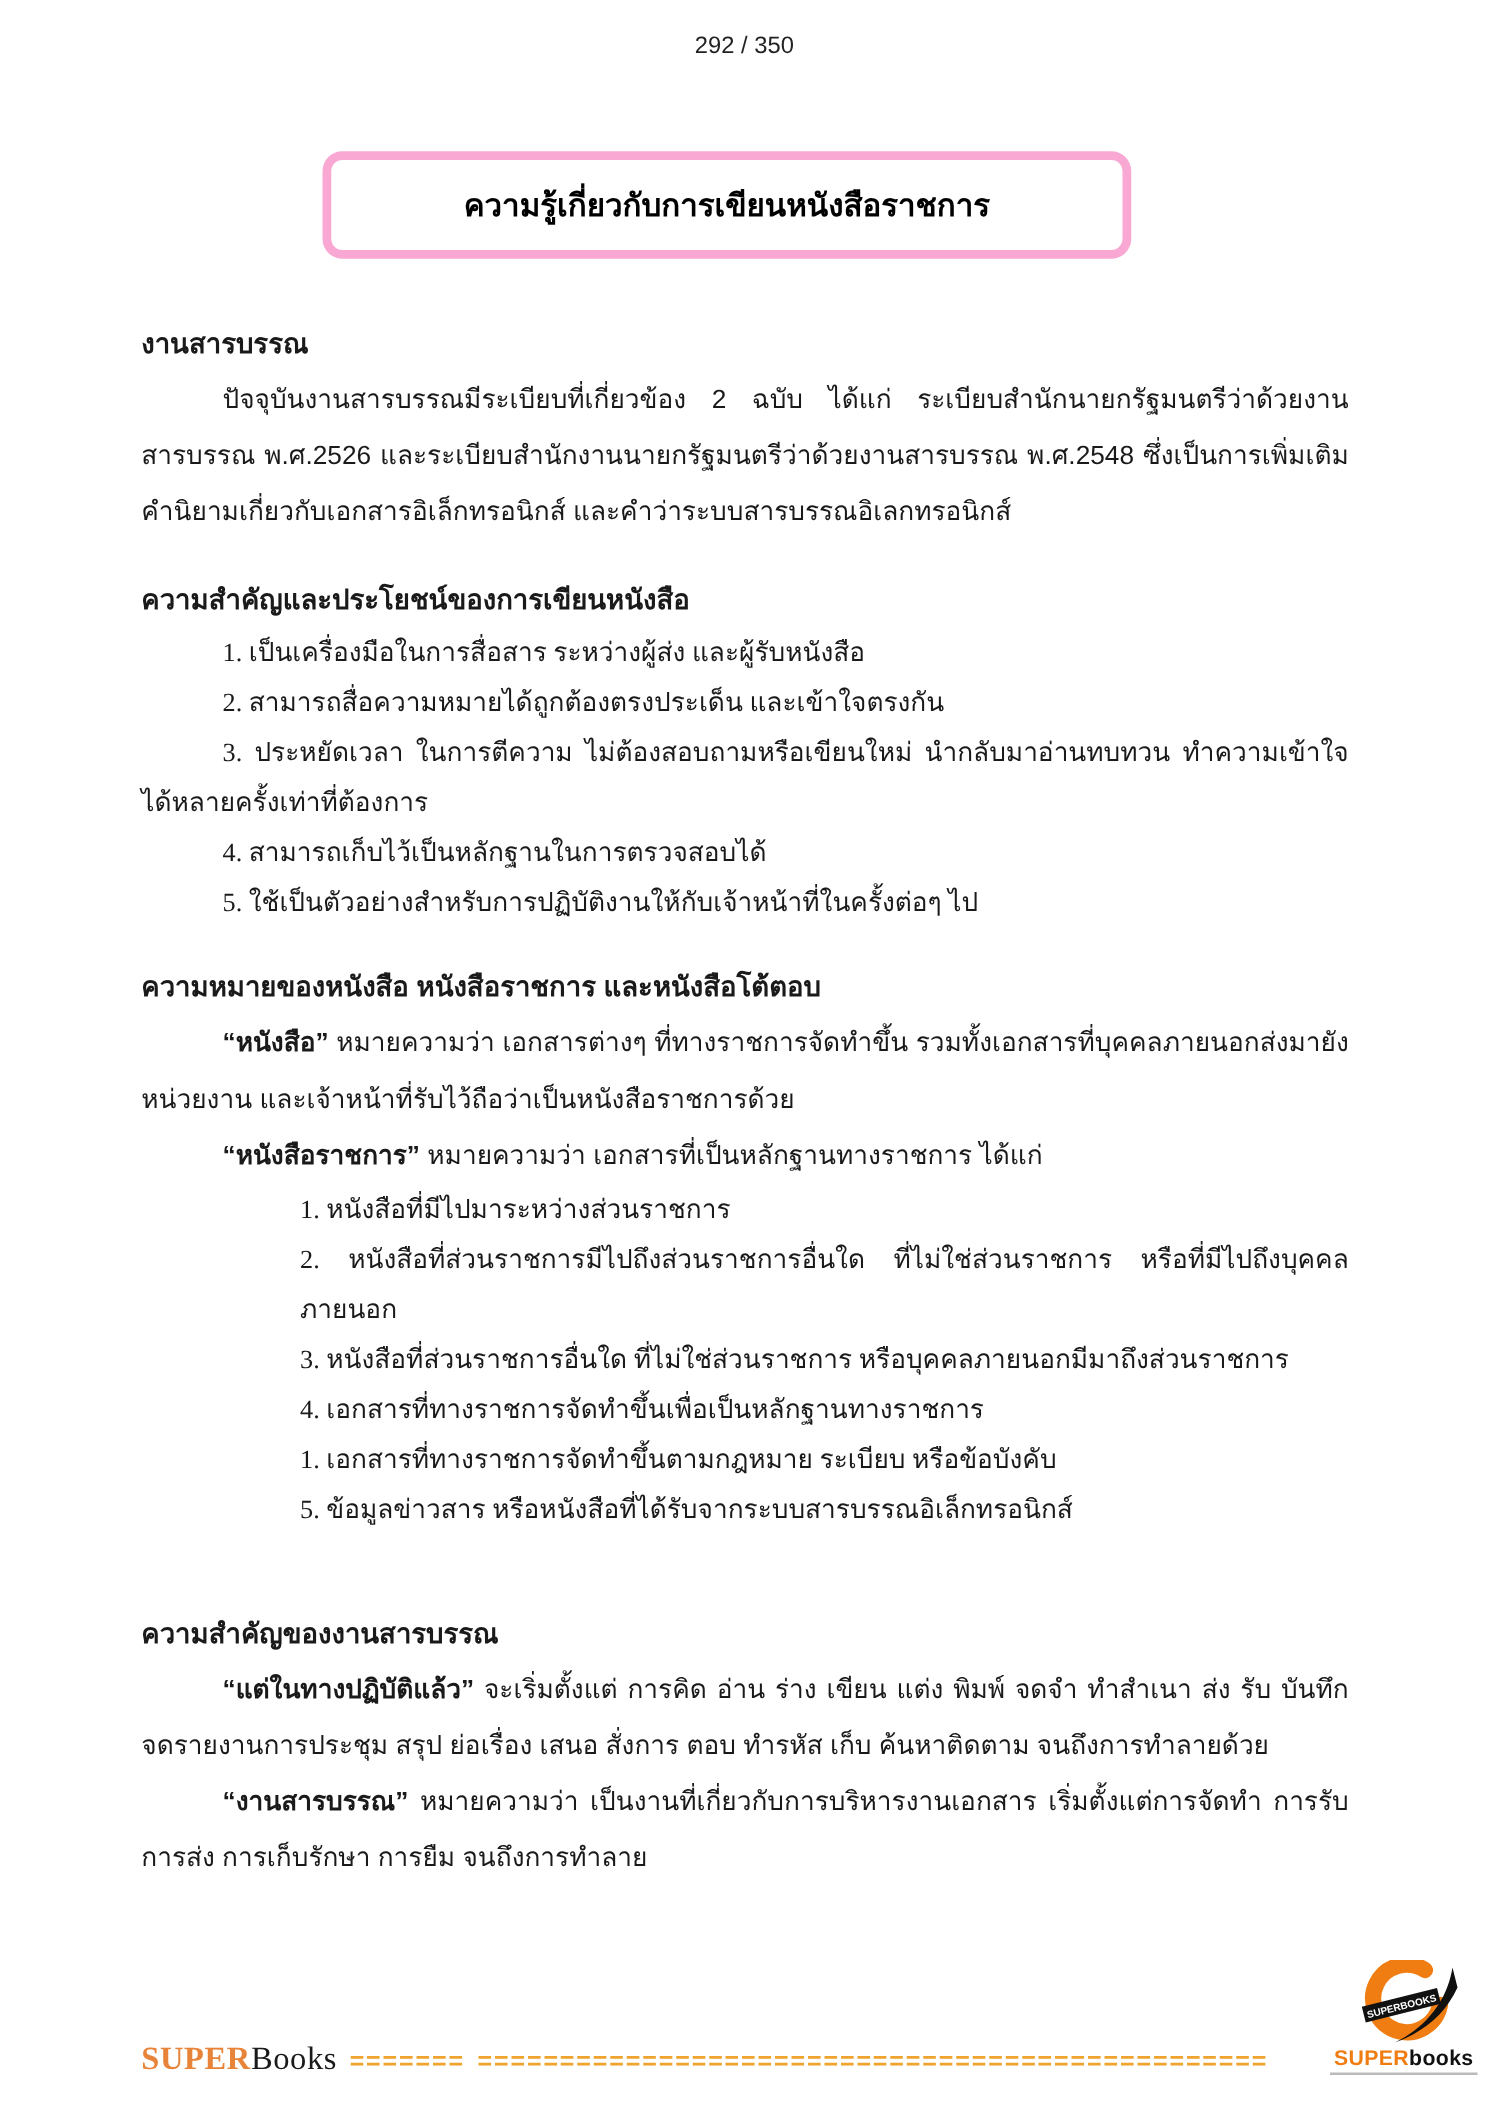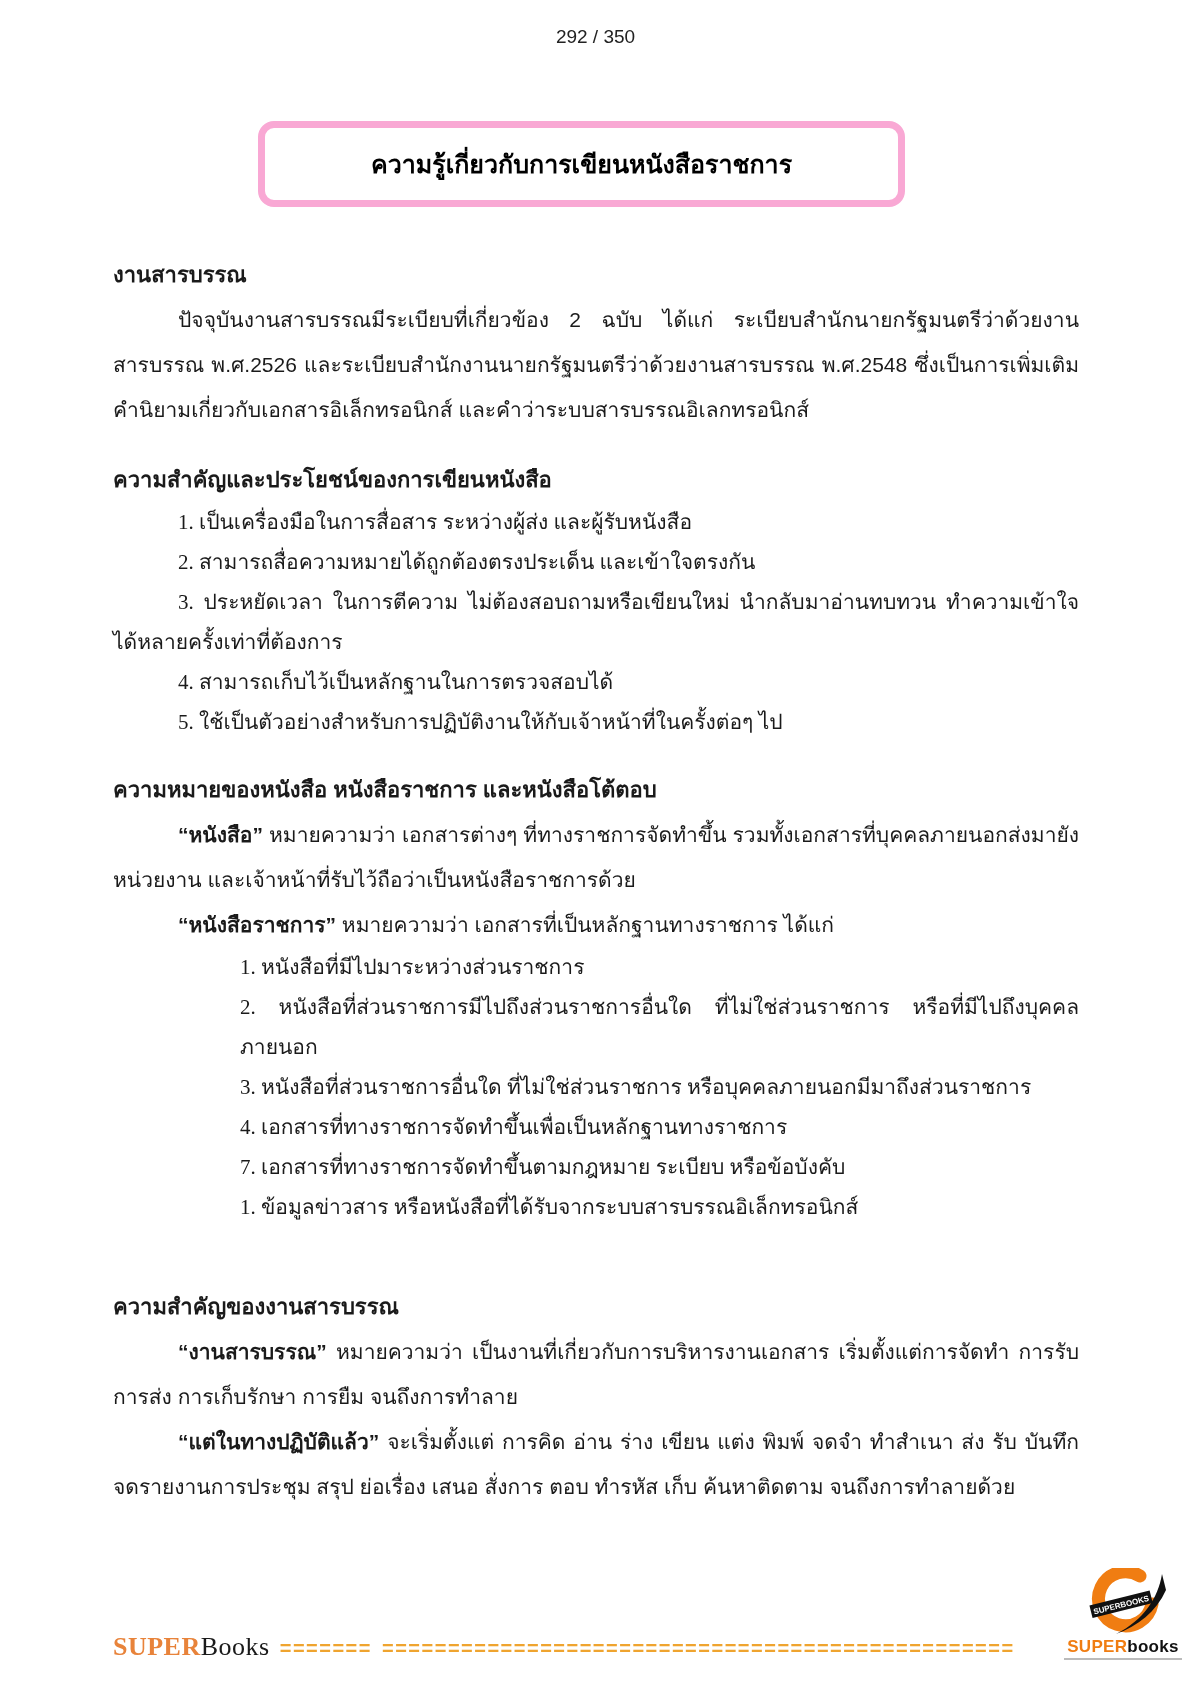--- a/index.html
+++ b/index.html
@@ -99,29 +99,29 @@
   <div class="gap-md"></div>
 
   <h2 class="sec-heading">ความหมายของหนังสือ หนังสือราชการ และหนังสือโต้ตอบ</h2>
   <p class="def-para"><strong>“หนังสือ”</strong><span> หมายความว่า เอกสารต่างๆ ที่ทางราชการจัดทำขึ้น รวมทั้งเอกสารที่บุคคลภายนอกส่งมายังหน่วยงาน และเจ้าหน้าที่รับไว้ถือว่าเป็นหนังสือราชการด้วย</span></p>
   <p class="def-para"><strong>“หนังสือราชการ”</strong><span> หมายความว่า  เอกสารที่เป็นหลักฐานทางราชการ ได้แก่</span></p>
   <div class="plain-list sub-list">
     <div class="li">1. หนังสือที่มีไปมาระหว่างส่วนราชการ</div>
     <div class="li">2. หนังสือที่ส่วนราชการมีไปถึงส่วนราชการอื่นใด ที่ไม่ใช่ส่วนราชการ หรือที่มีไปถึงบุคคลภายนอก</div>
     <div class="li">3. หนังสือที่ส่วนราชการอื่นใด ที่ไม่ใช่ส่วนราชการ หรือบุคคลภายนอกมีมาถึงส่วนราชการ</div>
     <div class="li">4. เอกสารที่ทางราชการจัดทำขึ้นเพื่อเป็นหลักฐานทางราชการ</div>
-    <div class="li">7. เอกสารที่ทางราชการจัดทำขึ้นตามกฎหมาย ระเบียบ หรือข้อบังคับ</div>
-    <div class="li">1. ข้อมูลข่าวสาร หรือหนังสือที่ได้รับจากระบบสารบรรณอิเล็กทรอนิกส์</div>
+    <div class="li">1. เอกสารที่ทางราชการจัดทำขึ้นตามกฎหมาย ระเบียบ หรือข้อบังคับ</div>
+    <div class="li">5. ข้อมูลข่าวสาร หรือหนังสือที่ได้รับจากระบบสารบรรณอิเล็กทรอนิกส์</div>
   </div>
 
   <div class="gap-lg"></div>
 
   <h2 class="sec-heading">ความสำคัญของงานสารบรรณ</h2>
+  <p class="def-para"><strong>“แต่ในทางปฏิบัติแล้ว”</strong><span> จะเริ่มตั้งแต่ การคิด อ่าน ร่าง เขียน แต่ง พิมพ์ จดจำ ทำสำเนา ส่ง รับ บันทึก จดรายงานการประชุม สรุป ย่อเรื่อง เสนอ สั่งการ ตอบ ทำรหัส เก็บ ค้นหาติดตาม จนถึงการทำลายด้วย</span></p>
   <p class="def-para"><strong>“งานสารบรรณ”</strong><span> หมายความว่า  เป็นงานที่เกี่ยวกับการบริหารงานเอกสาร เริ่มตั้งแต่การจัดทำ การรับ การส่ง การเก็บรักษา การยืม จนถึงการทำลาย</span></p>
-  <p class="def-para"><strong>“แต่ในทางปฏิบัติแล้ว”</strong><span> จะเริ่มตั้งแต่ การคิด อ่าน ร่าง เขียน แต่ง พิมพ์ จดจำ ทำสำเนา ส่ง รับ บันทึก จดรายงานการประชุม สรุป ย่อเรื่อง เสนอ สั่งการ ตอบ ทำรหัส เก็บ ค้นหาติดตาม จนถึงการทำลายด้วย</span></p>
 
 </div>
 
 <div class="footer">
   <span class="brand"><span class="brand-super">SUPER</span><span class="brand-books">Books</span></span>
   <span class="equals">=======</span>
   <span class="equals">================================================</span>
 </div>
 
 <div class="logo">

